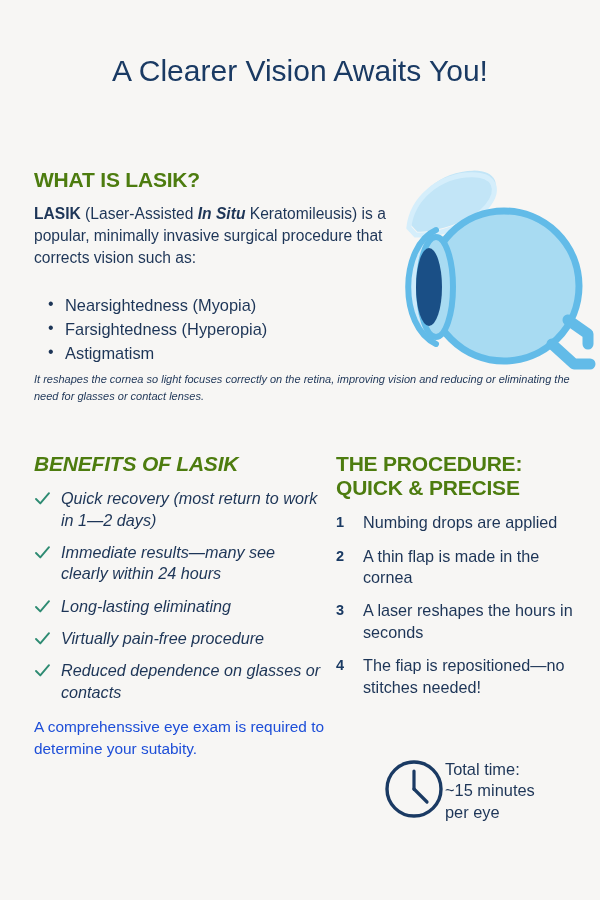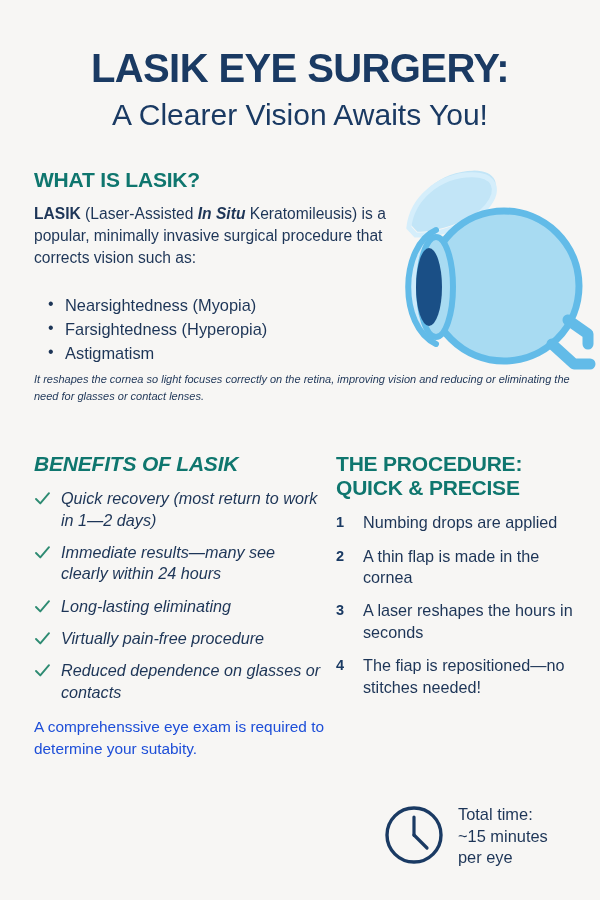--- a/index.html
+++ b/index.html
@@ -46,21 +46,21 @@
   
   .section-what {
     position: absolute;
     top: 168px;
     left: 34px;
     width: 390px;
   }
   .h2 {
     font-size: 21px;
     font-weight: bold;
-    color: #0f766e;
+    color: #4d7c0f;
     letter-spacing: -0.2px;
     line-height: 1.15;
   }
   .what-para {
     font-size: 15.6px;
     line-height: 1.42;
     color: #1d3557;
     margin-top: 11px;
     width: 385px;
   }
@@ -174,37 +174,34 @@
     line-height: 1.44;
     color: #1d4ed8;
   }
 
   
   .clock-block {
     position: absolute;
     top: 758px;
     left: 383px;
     display: flex;
-    align-items: flex-start;
-    gap: 13px;
-    margin-top: 46px;
+    align-items: center;
   }
   .clock-text {
     font-size: 16.4px;
     line-height: 1.32;
     color: #1d3557;
   }
 </style>
 </head>
 <body>
 
 <div class="page">
 
   <div class="title-block">
-    <div class="title-main">LASIK EYE SURGERY:</div>
     <div class="title-sub">A Clearer Vision Awaits You!</div>
   </div>
 
   <div class="eye-art">
     <svg viewBox="0 0 208 205" width="208" height="205" xmlns="http://www.w3.org/2000/svg">
 
       <path d="M16 52 C 22 22, 52 2, 84 5 C 106 7, 112 22, 96 38 C 78 56, 40 62, 22 60 Z" fill="#b9e2f7" opacity="0.85" transform="rotate(-6 60 30)"></path>
       <path d="M14 55 C 20 26, 50 6, 82 9 C 104 11, 110 26, 94 42 C 76 60, 38 66, 20 63 Z" fill="none" stroke="#d5eefb" stroke-width="5" transform="rotate(-6 60 30)"></path>
 
       <circle cx="112" cy="118" r="75" fill="#a8dbf2"></circle>

